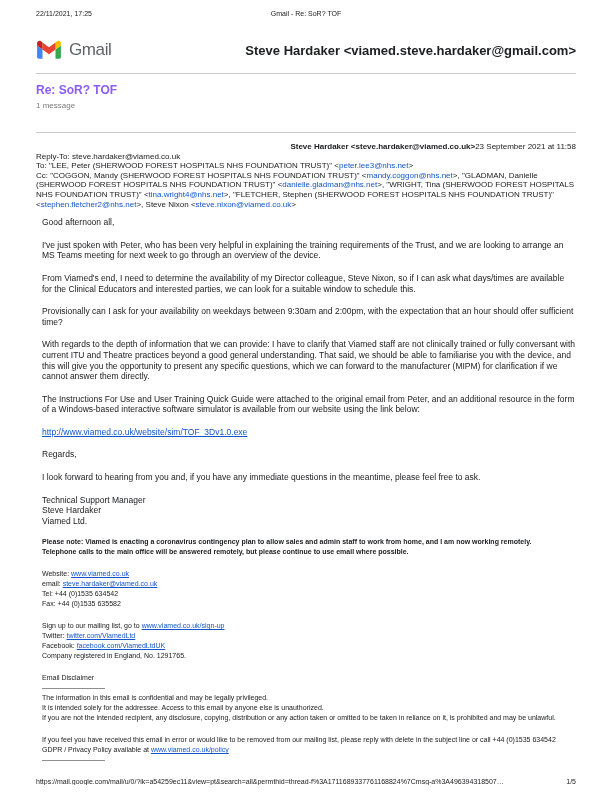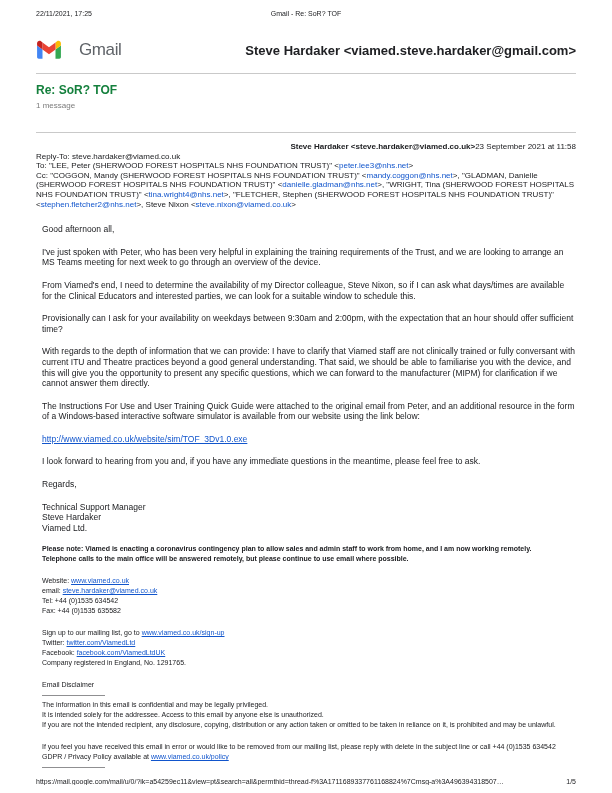--- a/index.html
+++ b/index.html
@@ -2,33 +2,33 @@
 <html><head>
 <meta charset="utf-8">
 <style>
   html,body{margin:0;padding:0}
   body{width:612px;height:793px;background:#ffffff;font-family:"Liberation Sans","DejaVu Sans",sans-serif;color:#202124;position:relative;overflow:hidden}
   .print-header{position:absolute;top:10px;left:36px;right:36px;font-size:7px;color:#202124;height:10px}
   .ph-date{position:absolute;left:0;top:0}
   .ph-title{position:absolute;left:0;right:0;top:0;text-align:center}
   .main{position:absolute;top:36px;left:36px;right:36px}
   .gmail-header{display:flex;justify-content:space-between;align-items:center;height:28px}
-  .logo{display:flex;align-items:center;gap:17px}
+  .logo{display:flex;align-items:center;gap:7px}
   .logo-text{font-size:17px;color:#5f6368;letter-spacing:-0.4px}
   .account{font-size:13px;font-weight:bold;color:#202124}
   .rule{border:none;border-top:1px solid #c9c9c9;margin:0}
   .rule1{margin-top:9px}
-  .subject-title{font-size:12px;font-weight:bold;color:#15803d;margin-top:9px}
+  .subject-title{font-size:12px;font-weight:bold;color:#8b5cf6;margin-top:9px}
   .message-count{font-size:8px;color:#7b7b7b;margin:4px 0 22px}
   .msg-head{font-size:8px;line-height:9.6px;margin-top:9px}
   .msg-head-row{display:flex;justify-content:flex-end}
   .from{font-weight:bold}
   a{color:#1155cc;text-decoration:underline;cursor:pointer}
   a.head-link{text-decoration:none}
-  .body-text{font-size:8.5px;line-height:10.6px;margin-top:15px;padding-left:6px;color:#202124}
+  .body-text{font-size:8.5px;line-height:10.6px;margin-top:8px;padding-left:6px;color:#202124}
   .body-text p{margin:0 0 12px}
   .body-text p.tight{margin:0}
   .sig-gap{height:11px}
   .small{font-size:7px;line-height:10px}
   .notice{font-weight:bold}
   .group{margin-bottom:12px}
   .sep{letter-spacing:0}
   .print-footer{position:absolute;bottom:8px;left:36px;right:36px;display:flex;justify-content:space-between;align-items:flex-end;font-size:7px;color:#202124;gap:14px}
   .footer-url{white-space:nowrap;overflow:hidden;flex:1}
   .footer-page{flex:none}
@@ -75,22 +75,22 @@
   </div>
 
   <div class="body-text">
     <p>Good afternoon all,</p>
     <p>I've just spoken with Peter, who has been very helpful in explaining the training requirements of the Trust, and we are looking to arrange an MS Teams meeting for next week to go through an overview of the device.</p>
     <p>From Viamed's end, I need to determine the availability of my Director colleague, Steve Nixon, so if I can ask what days/times are available for the Clinical Educators and interested parties, we can look for a suitable window to schedule this.</p>
     <p>Provisionally can I ask for your availability on weekdays between 9:30am and 2:00pm, with the expectation that an hour should offer sufficient time?</p>
     <p>With regards to the depth of information that we can provide: I have to clarify that Viamed staff are not clinically trained or fully conversant with current ITU and Theatre practices beyond a good general understanding. That said, we should be able to familiarise you with the device, and this will give you the opportunity to present any specific questions, which we can forward to the manufacturer (MIPM) for clarification if we cannot answer them directly.</p>
     <p>The Instructions For Use and User Training Quick Guide were attached to the original email from Peter, and an additional resource in the form of a Windows-based interactive software simulator is available from our website using the link below:</p>
     <p><a>http://www.viamed.co.uk/website/sim/TOF_3Dv1.0.exe</a></p>
+    <p>Regards,</p>
     <p>I look forward to hearing from you and, if you have any immediate questions in the meantime, please feel free to ask.</p>
-    <p>Regards,</p>
 
     <p class="tight">Technical Support Manager</p>
     <p class="tight">Steve Hardaker</p>
     <p class="tight">Viamed Ltd.</p>
     <div class="sig-gap"></div>
 
     <div class="small notice group">
       <div>Please note: Viamed is enacting a coronavirus contingency plan to allow sales and admin staff to work from home, and I am now working remotely.</div>
       <div>Telephone calls to the main office will be answered remotely, but please continue to use email where possible.</div>
     </div>

